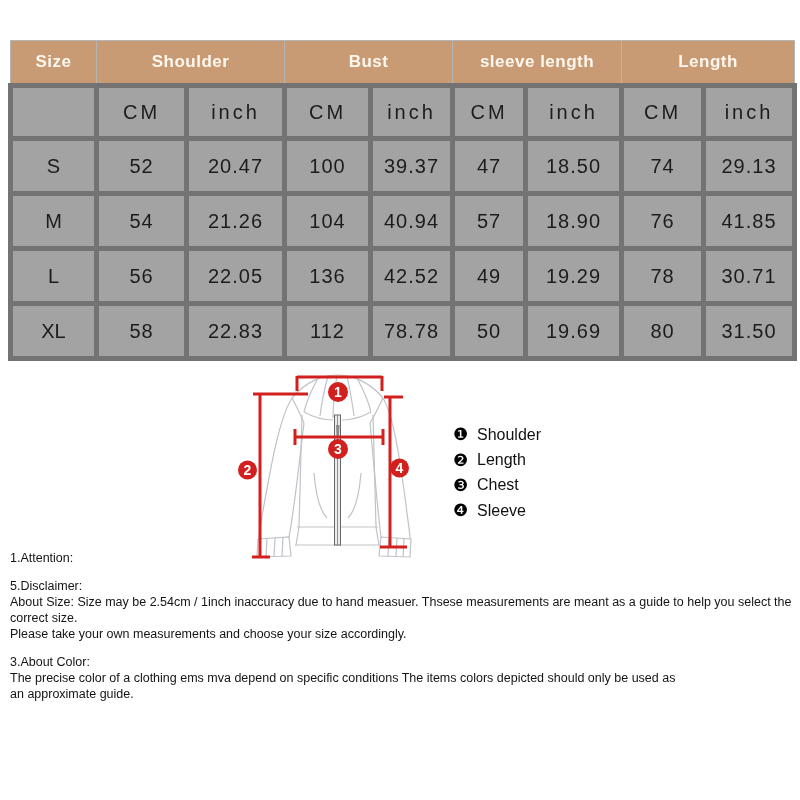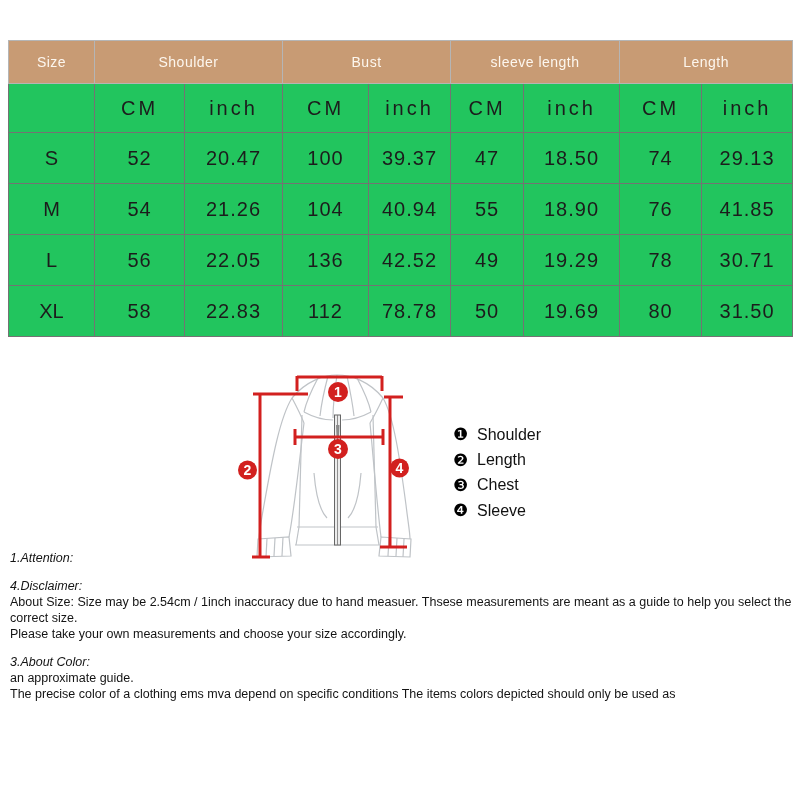--- a/index.html
+++ b/index.html
@@ -6,39 +6,39 @@
   body{
     width:800px;height:800px;background:#ffffff;position:relative;
     font-family:"Liberation Sans", sans-serif;color:#111;overflow:hidden;
   }
   
   table.size-table{
     position:absolute;left:8px;top:40px;width:784px;
     border-collapse:collapse;table-layout:fixed;
   }
   table.size-table td, table.size-table th{
-    border:1px solid #737373;text-align:center;vertical-align:middle;
-    padding:0;background:#22c55e;
+    border:5px solid #737373;text-align:center;vertical-align:middle;
+    padding:0;background:#a3a3a3;
   }
   tr.head-row th{
-    background:#c89b74;color:#fdf7ef;font-weight:400;font-size:14px;
+    background:#c89b74;color:#fdf7ef;font-weight:700;font-size:17px;
     height:42px;border:1px solid #b5b5b5;letter-spacing:.5px;
   }
   tr.unit-row td{height:48px;font-size:20px;letter-spacing:3px;color:#1c1c1c;}
   tr.data-row td{height:50px;font-size:20px;letter-spacing:1px;color:#1c1c1c;}
   tr.data-row td.size-cell{letter-spacing:0;}
   
   .jacket-svg{position:absolute;left:230px;top:365px;width:215px;height:210px;}
   .legend{position:absolute;left:453px;top:422px;}
   .legend-row{display:flex;align-items:center;height:25.4px;}
   .legend-num{font-size:17px;line-height:1;width:24px;color:#000;}
   .legend-label{font-size:16px;color:#111;}
   
   .notes{position:absolute;left:10px;top:550px;width:782px;font-size:12.5px;line-height:16px;color:#141414;}
-  .note-heading{margin-top:12px;font-style:italic;}
+  .note-heading{margin-top:12px;}
   .note-heading.first{margin-top:0;}
 </style>
 </head>
 <body>
 
 <div class="page">
 
   <table class="size-table">
     <colgroup>
       <col style="width:86px">
@@ -80,21 +80,21 @@
         <td>18.50</td>
         <td>74</td>
         <td>29.13</td>
       </tr>
       <tr class="data-row">
         <td class="size-cell">M</td>
         <td>54</td>
         <td>21.26</td>
         <td>104</td>
         <td>40.94</td>
-        <td>55</td>
+        <td>57</td>
         <td>18.90</td>
         <td>76</td>
         <td>41.85</td>
       </tr>
       <tr class="data-row">
         <td class="size-cell">L</td>
         <td>56</td>
         <td>22.05</td>
         <td>136</td>
         <td>42.52</td>
@@ -205,21 +205,21 @@
       <span class="legend-label">Chest</span>
     </div>
     <div class="legend-row">
       <span class="legend-num">❹</span>
       <span class="legend-label">Sleeve</span>
     </div>
   </div>
 
   <div class="notes">
     <div class="note-heading first">1.Attention:</div>
-    <div class="note-heading">4.Disclaimer:</div>
+    <div class="note-heading">5.Disclaimer:</div>
     <div class="note-line">About Size: Size may be 2.54cm / 1inch inaccuracy due to hand measuer. Thsese measurements are meant as a guide to help you select the correct size.</div>
     <div class="note-line">Please take your own measurements and choose your size accordingly.</div>
     <div class="note-heading">3.About Color:</div>
+    <div class="note-line">The precise color of a clothing ems mva depend on specific conditions The items colors depicted should only be used as</div>
     <div class="note-line">an approximate guide.</div>
-    <div class="note-line">The precise color of a clothing ems mva depend on specific conditions The items colors depicted should only be used as</div>
   </div>
 
 </div>
 
 </body></html>

